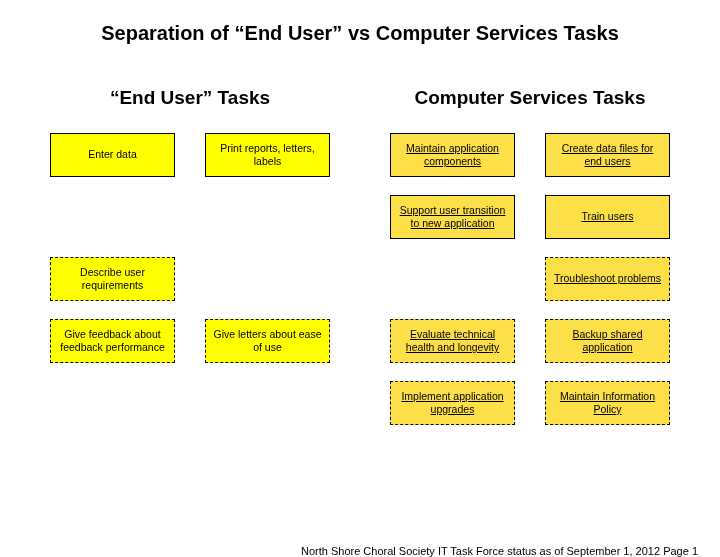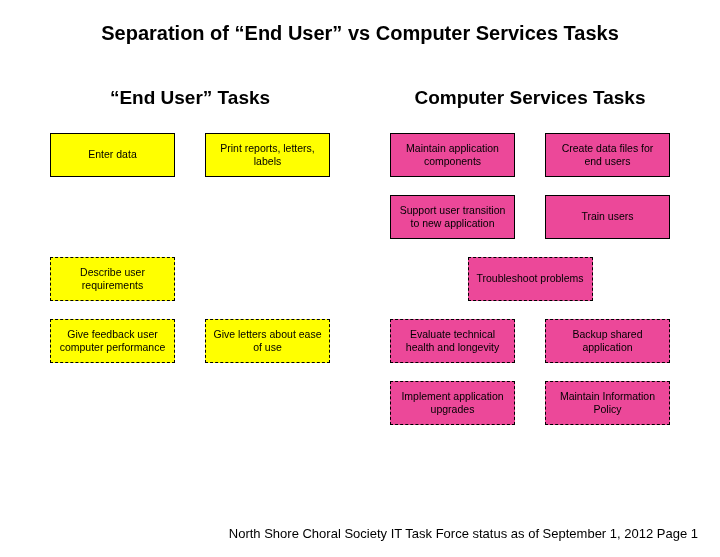--- a/index.html
+++ b/index.html
@@ -55,34 +55,34 @@
     align-items: center;
     justify-content: center;
     text-align: center;
     font-size: 10.5px;
     line-height: 1.25;
     padding: 4px 6px;
     box-sizing: border-box;
     min-height: 40px;
   }
   .yellow { background: #ffff00; }
-  .cyan   { background: #ec4899; }
+  .cyan   { background: #fde047; text-decoration: underline; }
   .solid  { border: 1px solid #000; }
   .dashed { border: 1px dashed #000; }
   .wide-wrap {
     display: flex;
-    justify-content: center;
+    justify-content: flex-end;
     width: 100%;
   }
   .invisible { visibility: hidden; }
   .footer {
     position: absolute;
     right: 22px;
-    bottom: 16px;
-    font-size: 13px;
+    bottom: 0;
+    font-size: 11px;
   }
 </style>
 </head>
 <body>
 
 <div class="page">
 
   <h1 class="title">Separation of “End User” vs Computer Services Tasks</h1>
 
   <div class="columns">
@@ -106,21 +106,21 @@
       </div>
 
       <div class="row">
         <div class="cell-wrap">
             <div class="box yellow dashed">Describe user requirements</div>
           </div>
       </div>
 
       <div class="row">
         <div class="cell-wrap">
-            <div class="box yellow dashed">Give feedback user computer performance</div>
+            <div class="box yellow dashed">Give feedback about feedback performance</div>
           </div>
         <div class="cell-wrap">
             <div class="box yellow dashed">Give letters about ease of use</div>
           </div>
       </div>
 
     </div>
 
     <div class="col col-right">
       <h2 class="col-heading">Computer Services Tasks</h2>

